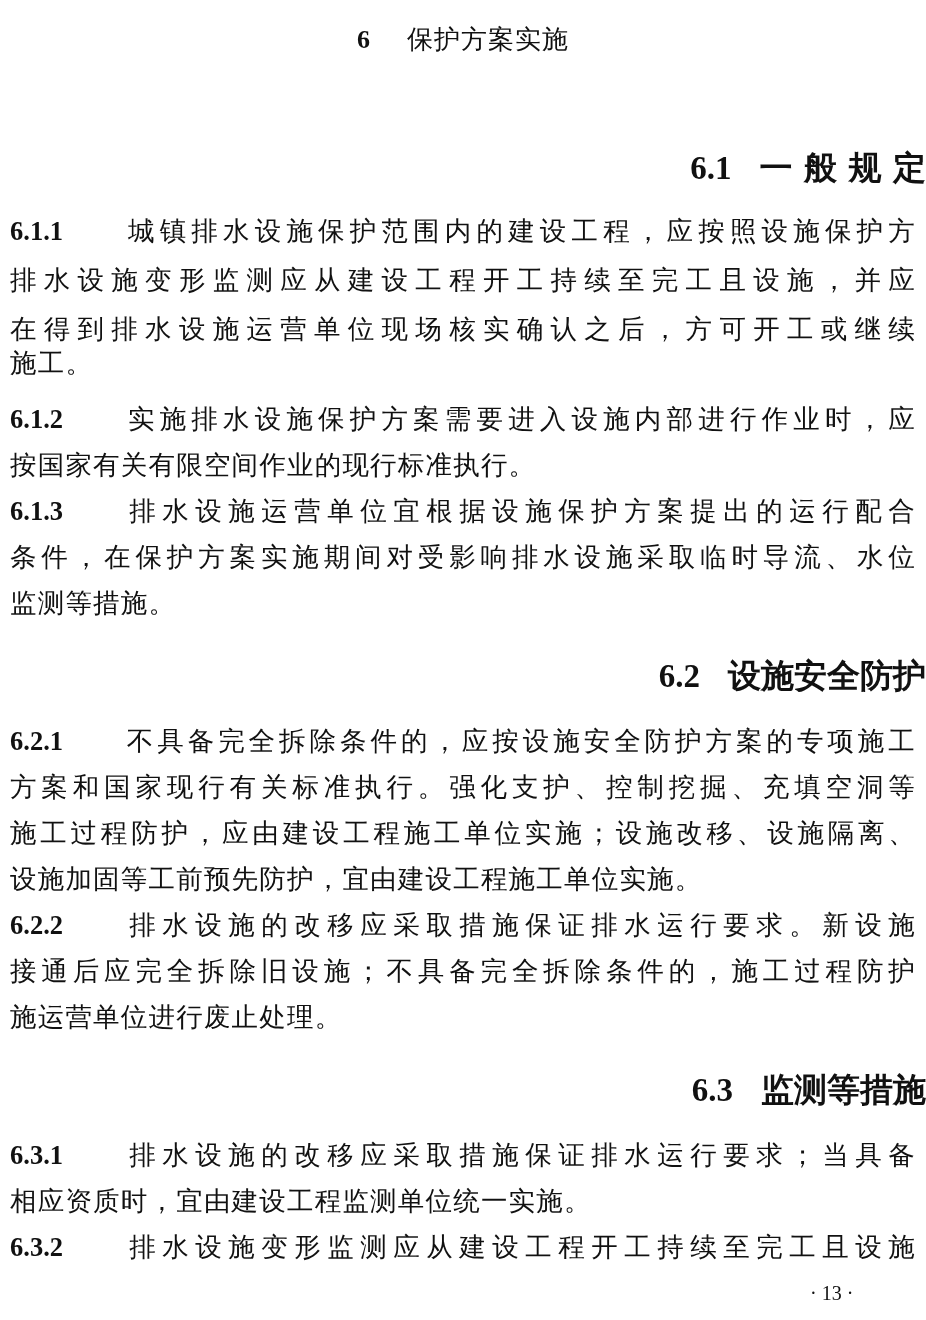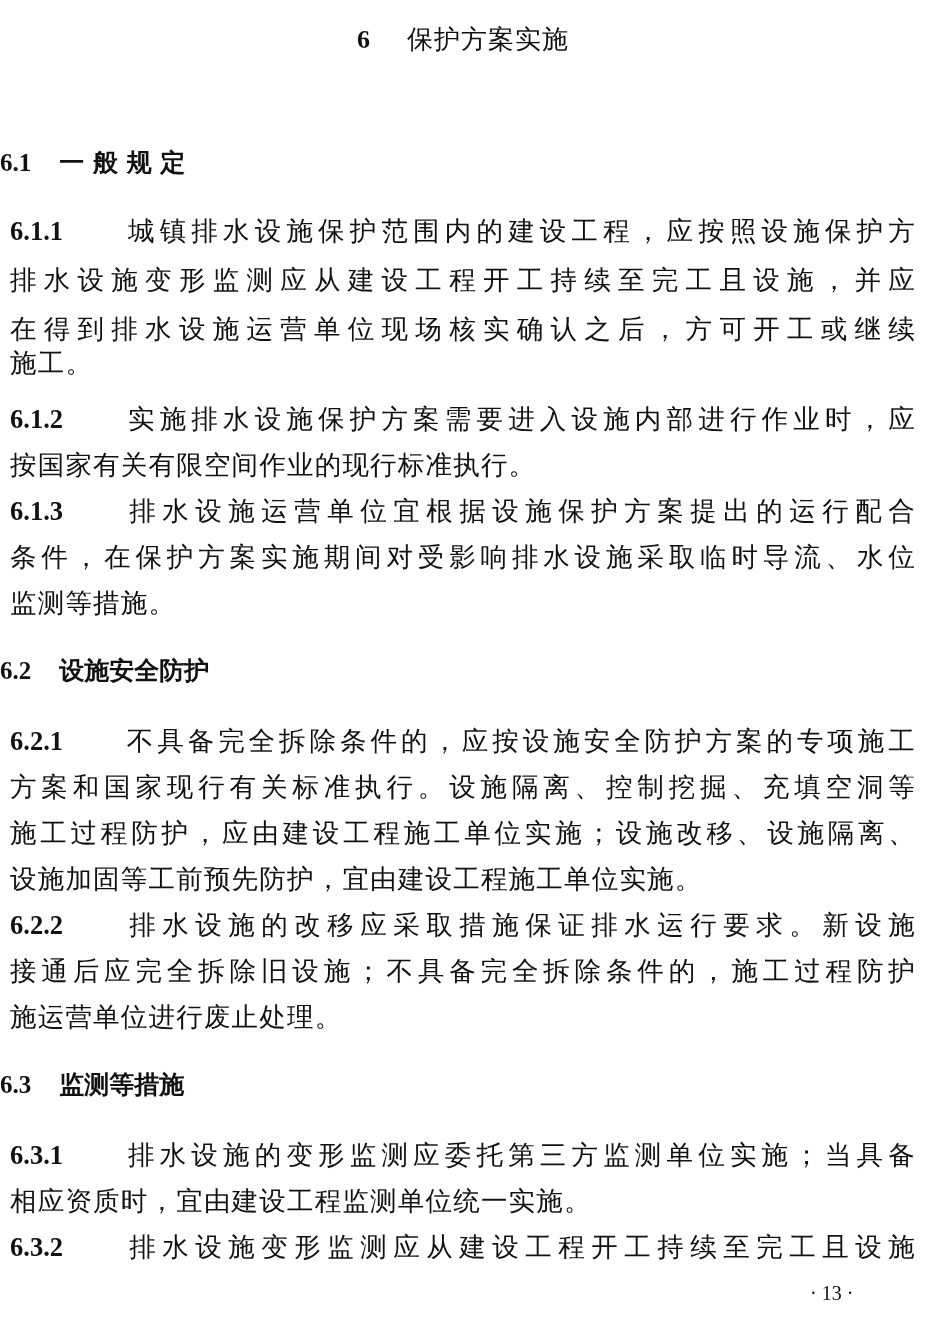--- a/index.html
+++ b/index.html
@@ -7,22 +7,22 @@
       width: 926px; height: 1320px; background: #ffffff; color: #111111;
       position: relative; overflow: hidden;
       font-family: "DejaVu Serif", "Liberation Serif", serif;
     }
     .chapter-title {
       position: absolute; left: 0; right: 0; top: 22px; text-align: center;
       font-size: 26px; letter-spacing: 1px;
     }
     .chapter-title .num { font-family: "Liberation Serif", serif; font-weight: bold; margin-right: 36px; }
     .section-title {
-      position: absolute; left: 0; right: 0; text-align: left;
-      font-size: 25px; font-weight: bold;
+      position: absolute; left: 0; right: 0; text-align: right;
+      font-size: 33px; font-weight: bold;
     }
     .section-title .num { font-family: "Liberation Serif", serif; font-weight: bold; margin-right: 28px; }
     .line {
       position: absolute; left: 10px; width: 906px;
       font-size: 26.5px; line-height: 34px; white-space: nowrap;
       letter-spacing: 1.2px;
     }
     .line.justify { text-align: justify; text-align-last: justify; }
     .clause-no {
       font-family: "Liberation Serif", serif; font-weight: bold;
@@ -54,30 +54,30 @@
 
 <div class="line justify" style="top:494px;"><span class="clause-no">6.1.3</span><span>排水设施运营单位宜根据设施保护方案提出的运行配合</span></div>
 <div class="line justify" style="top:540px;">条件，在保护方案实施期间对受影响排水设施采取临时导流、水位</div>
 <div class="line" style="top:586px;">监测等措施。</div>
 
 <div class="section-title" style="top:654px;">
   <span class="num">6.2</span><span>设施安全防护</span>
 </div>
 
 <div class="line justify" style="top:724px;"><span class="clause-no">6.2.1</span><span>不具备完全拆除条件的，应按设施安全防护方案的专项施工</span></div>
-<div class="line justify" style="top:770px;">方案和国家现行有关标准执行。设施隔离、控制挖掘、充填空洞等</div>
+<div class="line justify" style="top:770px;">方案和国家现行有关标准执行。强化支护、控制挖掘、充填空洞等</div>
 <div class="line justify" style="top:816px;">施工过程防护，应由建设工程施工单位实施；设施改移、设施隔离、</div>
 <div class="line" style="top:862px;">设施加固等工前预先防护，宜由建设工程施工单位实施。</div>
 
 <div class="line justify" style="top:908px;"><span class="clause-no">6.2.2</span><span>排水设施的改移应采取措施保证排水运行要求。新设施</span></div>
 <div class="line justify" style="top:954px;">接通后应完全拆除旧设施；不具备完全拆除条件的，施工过程防护</div>
 <div class="line" style="top:1000px;">施运营单位进行废止处理。</div>
 
 <div class="section-title" style="top:1068px;">
   <span class="num">6.3</span><span>监测等措施</span>
 </div>
 
-<div class="line justify" style="top:1138px;"><span class="clause-no">6.3.1</span><span>排水设施的变形监测应委托第三方监测单位实施；当具备</span></div>
+<div class="line justify" style="top:1138px;"><span class="clause-no">6.3.1</span><span>排水设施的改移应采取措施保证排水运行要求；当具备</span></div>
 <div class="line" style="top:1184px;">相应资质时，宜由建设工程监测单位统一实施。</div>
 
 <div class="line justify" style="top:1230px;"><span class="clause-no">6.3.2</span><span>排水设施变形监测应从建设工程开工持续至完工且设施</span></div>
 
 <div class="page-number">· 13 ·</div>
 
 </body></html>

